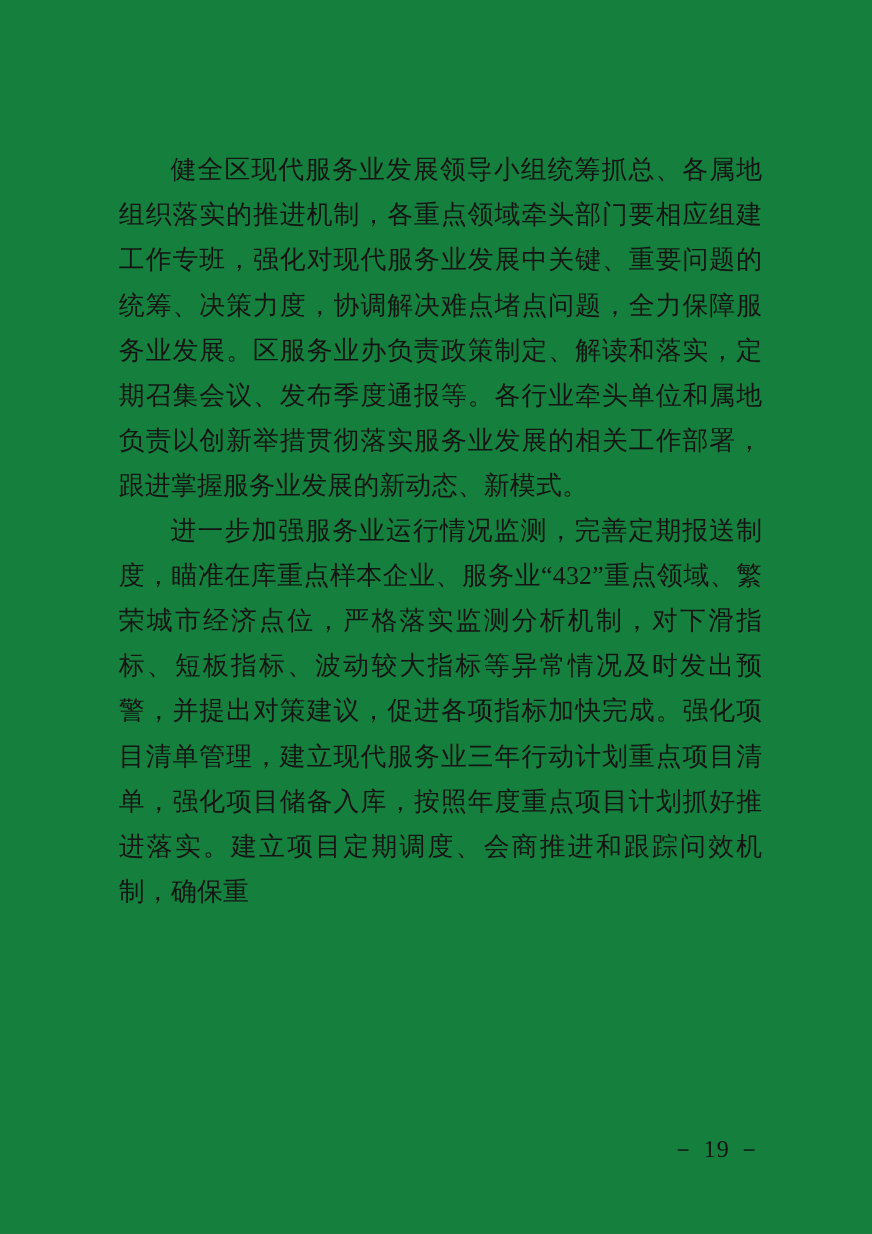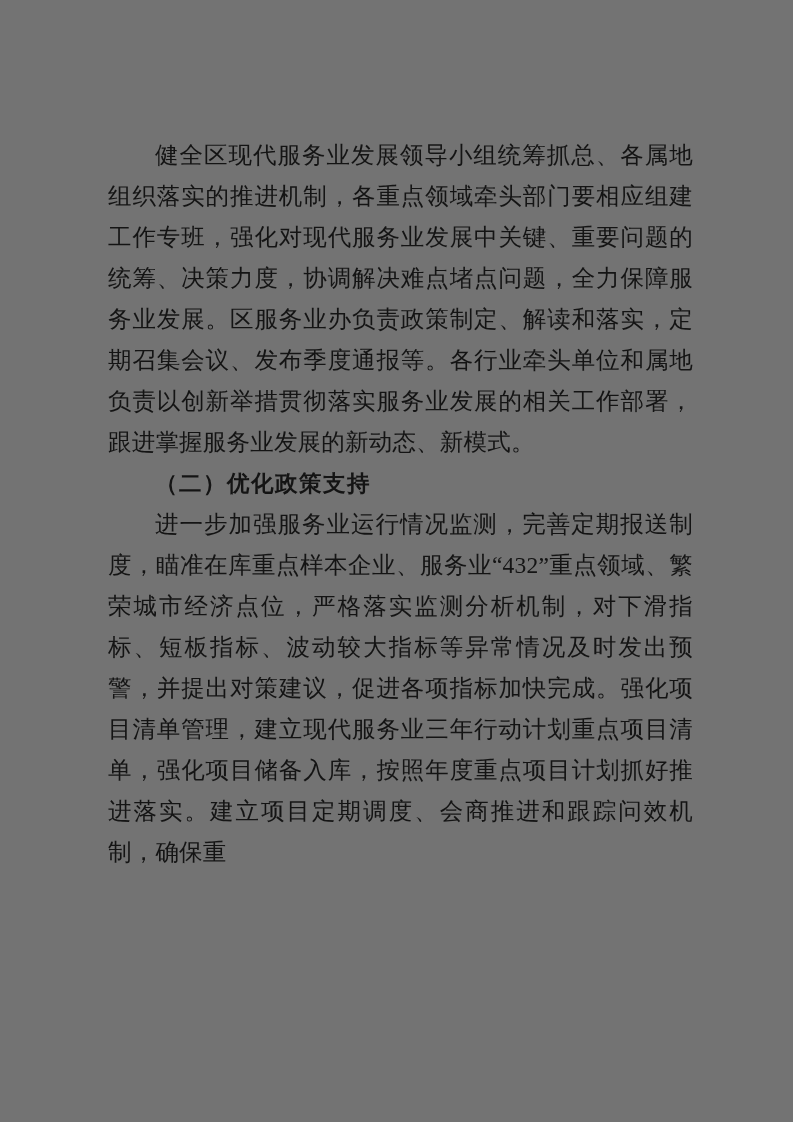--- a/index.html
+++ b/index.html
@@ -4,21 +4,21 @@
 <style>
   html, body {
     margin: 0;
     padding: 0;
     background: #ffffff;
   }
   .page {
     position: relative;
     width: 793px;
     height: 1122px;
-    background: #737373;
+    background: #15803d;
     box-sizing: border-box;
     overflow: hidden;
   }
   .content {
     position: absolute;
     left: 108px;
     top: 135px;
     width: 585px;
   }
   p {
@@ -52,16 +52,16 @@
     color: #141414;
     letter-spacing: 1px;
   }
 </style>
 </head>
 <body>
 
 <div class="page">
   <div class="content">
     <p class="body">健全区现代服务业发展领导小组统筹抓总、各属地组织落实的推进机制，各重点领域牵头部门要相应组建工作专班，强化对现代服务业发展中关键、重要问题的统筹、决策力度，协调解决难点堵点问题，全力保障服务业发展。区服务业办负责政策制定、解读和落实，定期召集会议、发布季度通报等。各行业牵头单位和属地负责以创新举措贯彻落实服务业发展的相关工作部署，跟进掌握服务业发展的新动态、新模式。</p>
-    <p class="heading">（二）优化政策支持</p>
     <p class="body">进一步加强服务业运行情况监测，完善定期报送制度，瞄准在库重点样本企业、服务业“432”重点领域、繁荣城市经济点位，严格落实监测分析机制，对下滑指标、短板指标、波动较大指标等异常情况及时发出预警，并提出对策建议，促进各项指标加快完成。强化项目清单管理，建立现代服务业三年行动计划重点项目清单，强化项目储备入库，按照年度重点项目计划抓好推进落实。建立项目定期调度、会商推进和跟踪问效机制，确保重</p>
   </div>
+  <div class="pagenum">－ 19 －</div>
 </div>
 
 </body></html>

